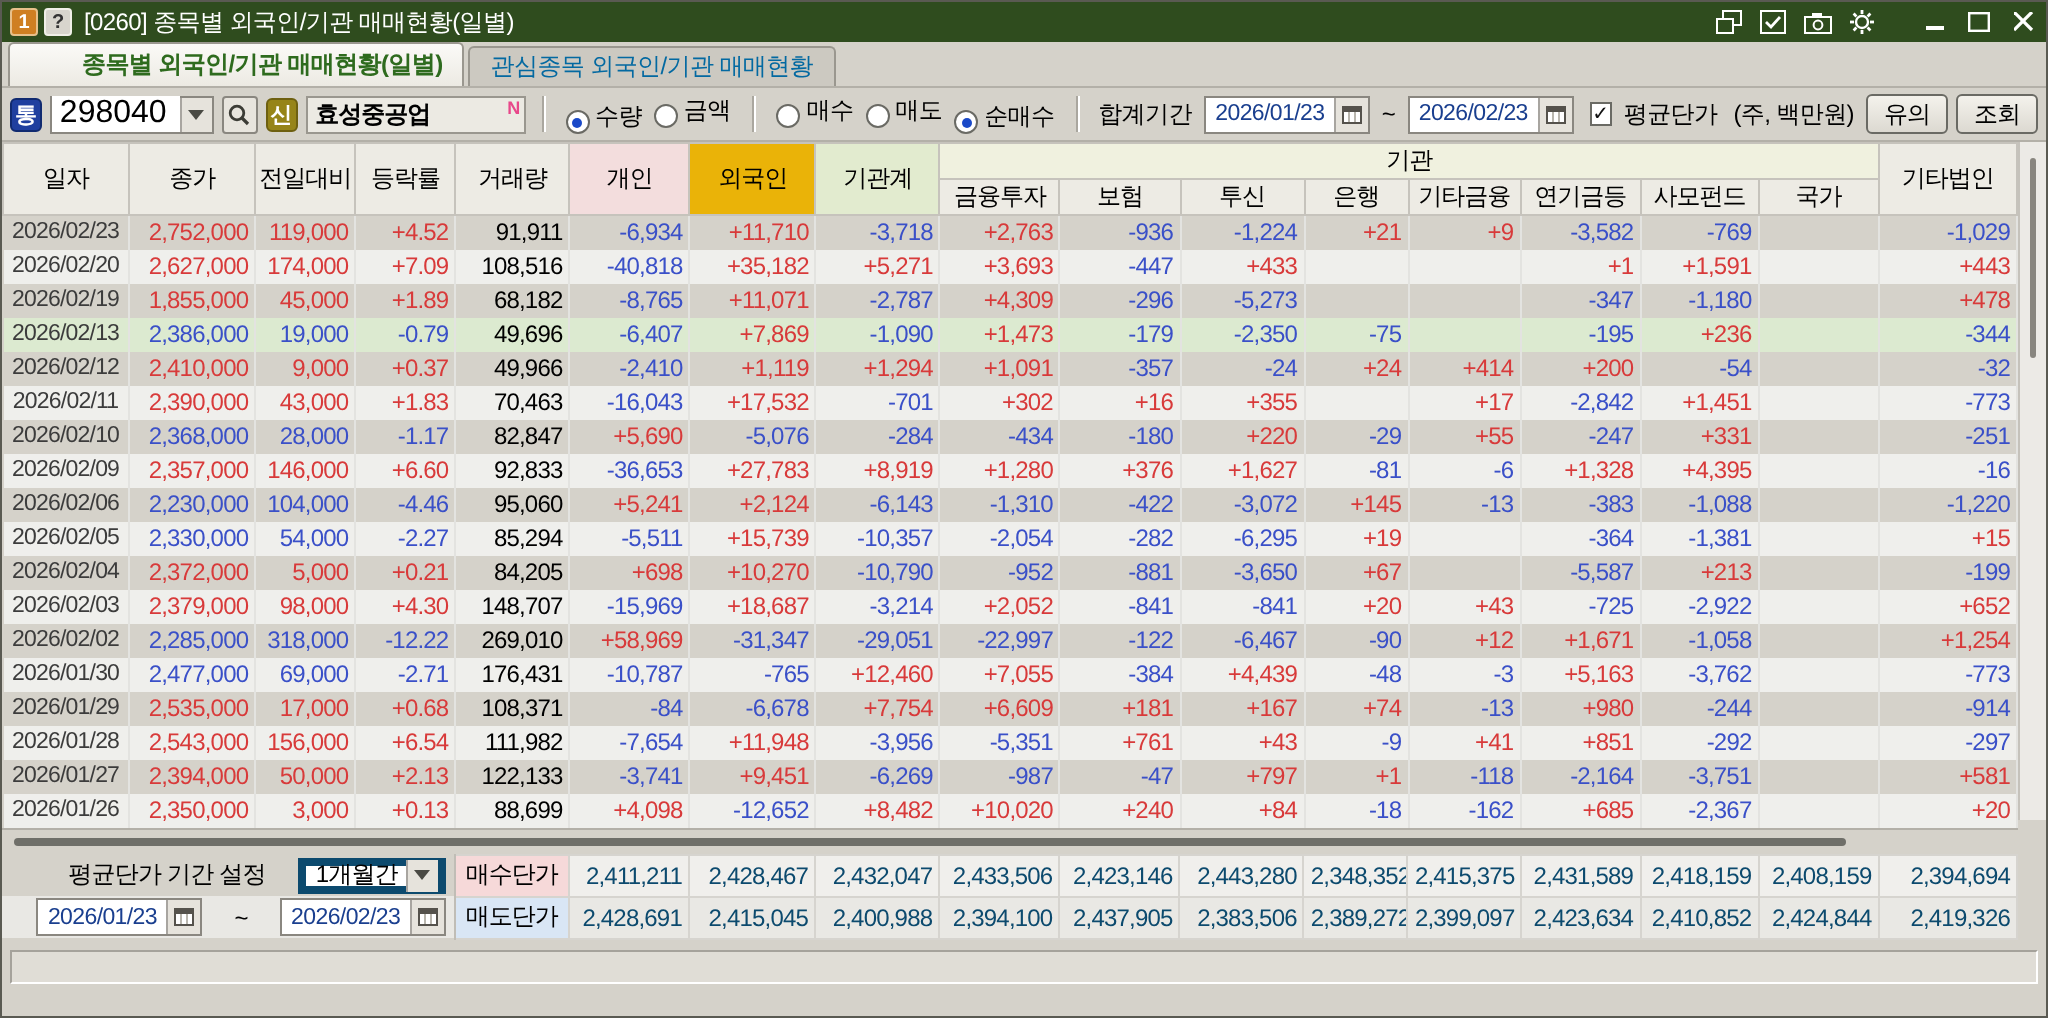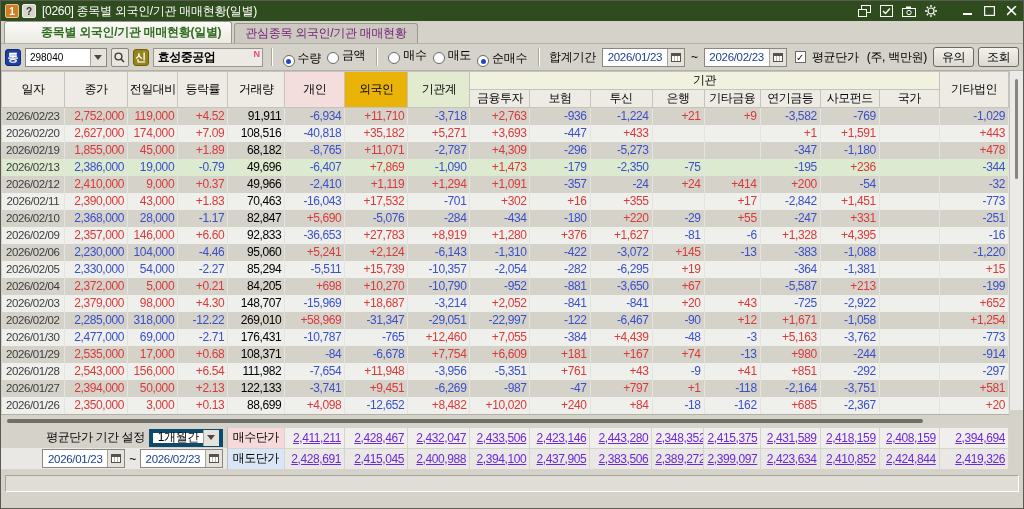--- a/index.html
+++ b/index.html
@@ -13,30 +13,30 @@
   .tb-badge.one { background:#cf7f22; color:#fff; border:1px solid #e8c08a; }
   .tb-badge.help { background:#d8d5cd; color:#333; border:1px solid #f0efe8; }
   .tb-title { margin-left:3px; font-size:12px; letter-spacing:-0.3px; }
   .tb-icons { margin-left:auto; display:flex; align-items:center; gap:7px; }
   .tb-ico { width:15px; height:14px; display:inline-flex; align-items:center; justify-content:center; cursor:pointer; }
   .tb-ico svg { display:block; }
   .tb-sp { width:8px; }
 
   
   .tabrow { height:23px; background:#d5d2ca; display:flex; align-items:flex-end; padding-left:3px; gap:2px; border-bottom:1px solid #b3b0a8; flex:0 0 auto; }
-  .tab { height:20px; padding:0 10px; display:flex; align-items:center; border:1px solid #9a978f; border-bottom:none; border-radius:3px 3px 0 0; background:#ccc9c1; color:#701a75; letter-spacing:-0.3px; cursor:pointer; }
+  .tab { height:20px; padding:0 10px; display:flex; align-items:center; border:1px solid #9a978f; border-bottom:none; border-radius:3px 3px 0 0; background:#ccc9c1; color:#0369a1; letter-spacing:-0.3px; cursor:pointer; }
   .tab.active { background:linear-gradient(#fbfaf7,#eceae3); color:#2e6b1e; font-weight:bold; height:22px;padding-left:36px; }
 
   
   .toolbar { height:27px; background:#d5d2ca; display:flex; align-items:center; padding:0 4px; gap:4px; border-bottom:1px solid #b3b0a8; flex:0 0 auto; white-space:nowrap; }
   .badge-sq { width:17px; height:17px; display:inline-flex; align-items:center; justify-content:center; color:#fff; font-size:11px; font-weight:bold; border-radius:3px; }
   .badge-tong { background:#1f3f9f; border:1px solid #102a70; cursor:pointer; }
   .badge-shin { background:#968418; border:1px solid #6e6010; }
   .codebox { width:88px; height:19px; background:#fff; border:1px solid #8a8780; display:flex; align-items:center; }
-  .codebox input { border:none; outline:none; width:64px; padding-left:4px; font-size:10px; font-family:inherit; }
+  .codebox input { border:none; outline:none; width:64px; padding-left:4px; font-size:16px; font-family:inherit; }
   .dd-btn { width:16px; height:17px; background:#e6e3dc; border-left:1px solid #a8a5a0; display:flex; align-items:center; justify-content:center; cursor:pointer; }
   .caret { width:0; height:0; border-left:4px solid transparent; border-right:4px solid transparent; border-top:5px solid #4a4a44; }
   .sq-btn { width:19px; height:19px; background:#e8e5de; border:1px solid #8a8780; border-radius:2px; display:flex; align-items:center; justify-content:center; cursor:pointer; }
   .namebox { width:118px; height:19px; background:#eceae3; border:1px solid #9a978f; display:flex; align-items:center; padding-left:4px; position:relative; font-weight:bold; letter-spacing:-0.5px; }
   .namebox .nsup { position:absolute; right:2px; top:0; color:#e8488a; font-size:9px; font-weight:bold; }
   .vsep { width:1px; height:18px; background:#aaa79f; box-shadow:1px 0 0 #fff; margin:0 4px; }
   .radio { display:inline-flex; align-items:flex-end; gap:3px; margin:0 3px; cursor:pointer; letter-spacing:-0.3px; }
   .rdot { width:12px; height:12px; border-radius:50%; background:#fff; border:1px solid #6a6a64; display:inline-flex; align-items:center; justify-content:center; }
   .rdot.sel::after { content:""; width:5px; height:5px; border-radius:50%; background:#1a49c8; }
   .lbl { letter-spacing:-0.3px; margin:0 2px; }
@@ -69,22 +69,22 @@
 
   .sumtab td { border:1px solid #d6d4cf; background:#fdfdfc; }
   .sumtab .trow td { height:18px; padding:0 3px; }
   .sumtab .prow td { height:21px; padding:0 3px; background:#f0efec; }
   .sumtab .prow.sell td { background:#e9e8e4; }
   .sumtab td.ctrl { background:#d5d2ca; border:none; border-right:1px solid #c0bdb6; padding:0 4px; }
   .sumtab td.plabel { text-align:center; font-weight:normal; letter-spacing:-0.5px; }
   .plabel.buy { background:#f6d9d9 !important; }
   .plabel.sell { background:#d9e6f5 !important; }
   .sumlabel { text-align:center !important; }
-  .pv { color:#6d28d9;text-decoration:underline; }
-  .ctrl-inner { display:flex; align-items:center; justify-content:flex-end; gap:4px; }
+  .pv { color:#0c4a6e; }
+  .ctrl-inner { display:flex; align-items:center; justify-content:flex-end; gap:16px; }
   .selbox { width:74px; height:18px; background:#fff; border:4px solid #0c4a6e; display:inline-flex; align-items:center; justify-content:space-between; padding-left:5px; cursor:pointer; }
   .selbox .dd-btn { height:16px; }
 
   .statusbar { margin:5px 4px 0 4px; height:17px; background:#e0ddd6; border:1px solid #a5a29b; border-bottom-color:#fff; border-right-color:#fff; }
 </style>
 </head>
 <body>
 
 <div class="window">
 

